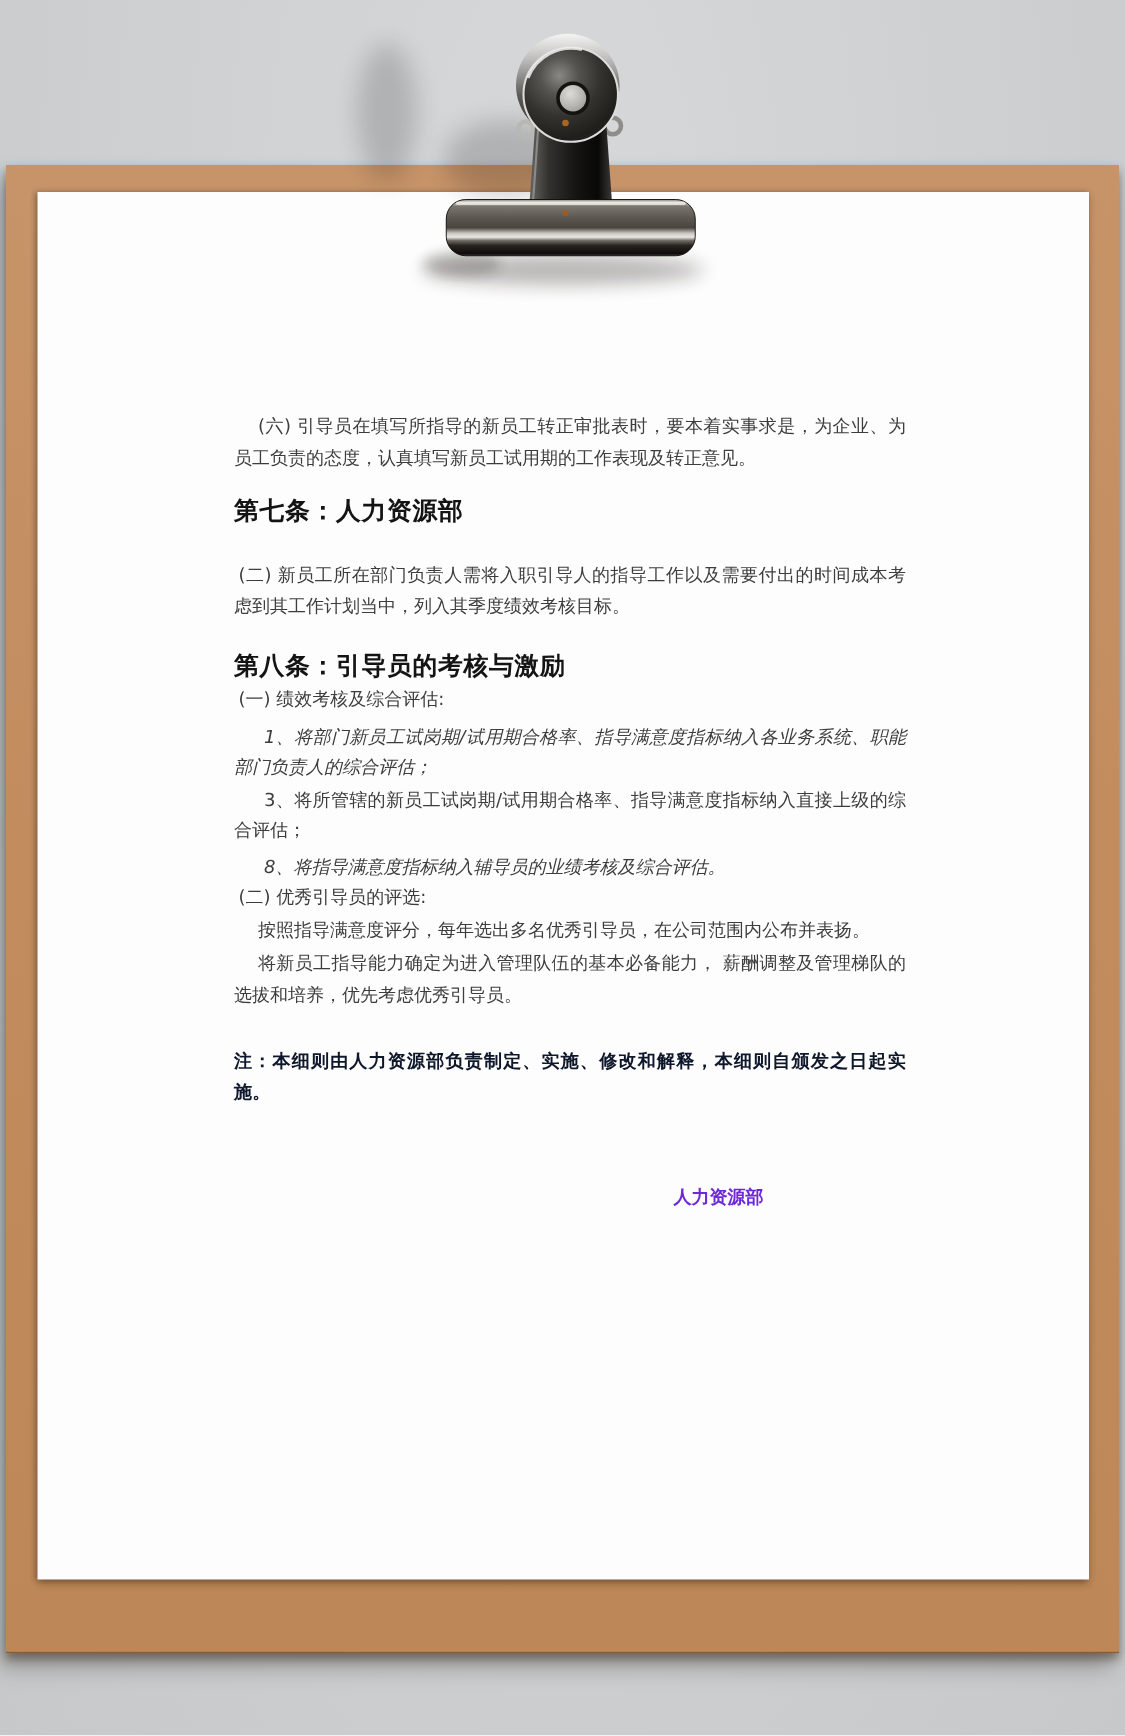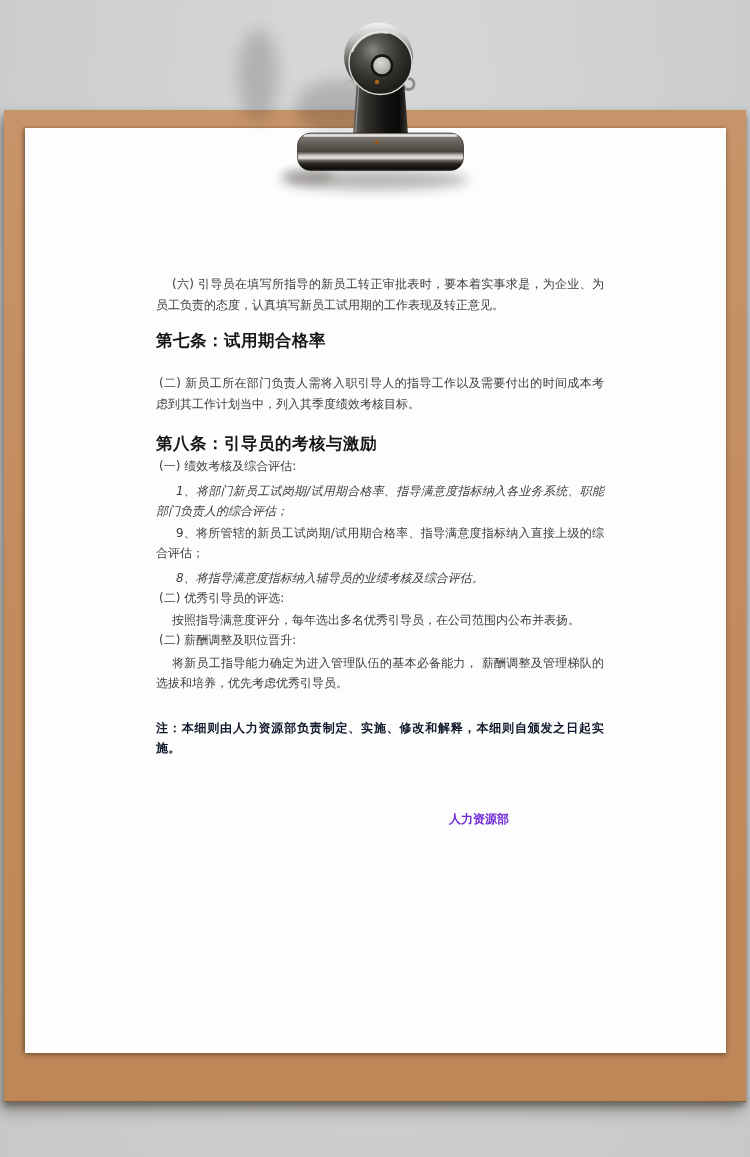--- a/index.html
+++ b/index.html
@@ -55,31 +55,30 @@
 <body>
 
 <div class="wall">
 
   <div class="clipboard"></div>
 
   <div class="paper">
     <div class="doc">
       <p class="ind-p">(六) 引导员在填写所指导的新员工转正审批表时，要本着实事求是，为企业、为员工负责的态度，认真填写新员工试用期的工作表现及转正意见。</p>
 
-      <h2 class="h h7">第七条：试用期合格率</h2>
+      <h2 class="h h7">第七条：人力资源部</h2>
       <p class="ind-i mt2">(二) 新员工所在部门负责人需将入职引导人的指导工作以及需要付出的时间成本考虑到其工作计划当中，列入其季度绩效考核目标。</p>
 
       <h2 class="h h8">第八条：引导员的考核与激励</h2>
       <p class="ind-i">(一) 绩效考核及综合评估:</p>
       <p class="ind-n mt4">1、将部门新员工试岗期/试用期合格率、指导满意度指标纳入各业务系统、职能部门负责人的综合评估；</p>
-      <p class="ind-n mt1">9、将所管辖的新员工试岗期/试用期合格率、指导满意度指标纳入直接上级的综合评估；</p>
+      <p class="ind-n mt1">3、将所管辖的新员工试岗期/试用期合格率、指导满意度指标纳入直接上级的综合评估；</p>
       <p class="ind-n mt4">8、将指导满意度指标纳入辅导员的业绩考核及综合评估。</p>
       <p class="ind-i">(二) 优秀引导员的评选:</p>
       <p class="ind-p mt1">按照指导满意度评分，每年选出多名优秀引导员，在公司范围内公布并表扬。</p>
-      <p class="ind-i">(二) 薪酬调整及职位晋升:</p>
       <p class="ind-p mt2">将新员工指导能力确定为进入管理队伍的基本必备能力， 薪酬调整及管理梯队的选拔和培养，优先考虑优秀引导员。</p>
 
       <p class="note">注：本细则由人力资源部负责制定、实施、修改和解释，本细则自颁发之日起实施。</p>
       <p class="sign">人力资源部</p>
     </div>
   </div>
 
   <svg class="clip" viewBox="0 0 320 220" xmlns="http://www.w3.org/2000/svg">
     <defs>
       <filter id="b4" x="-60%" y="-60%" width="220%" height="220%">

